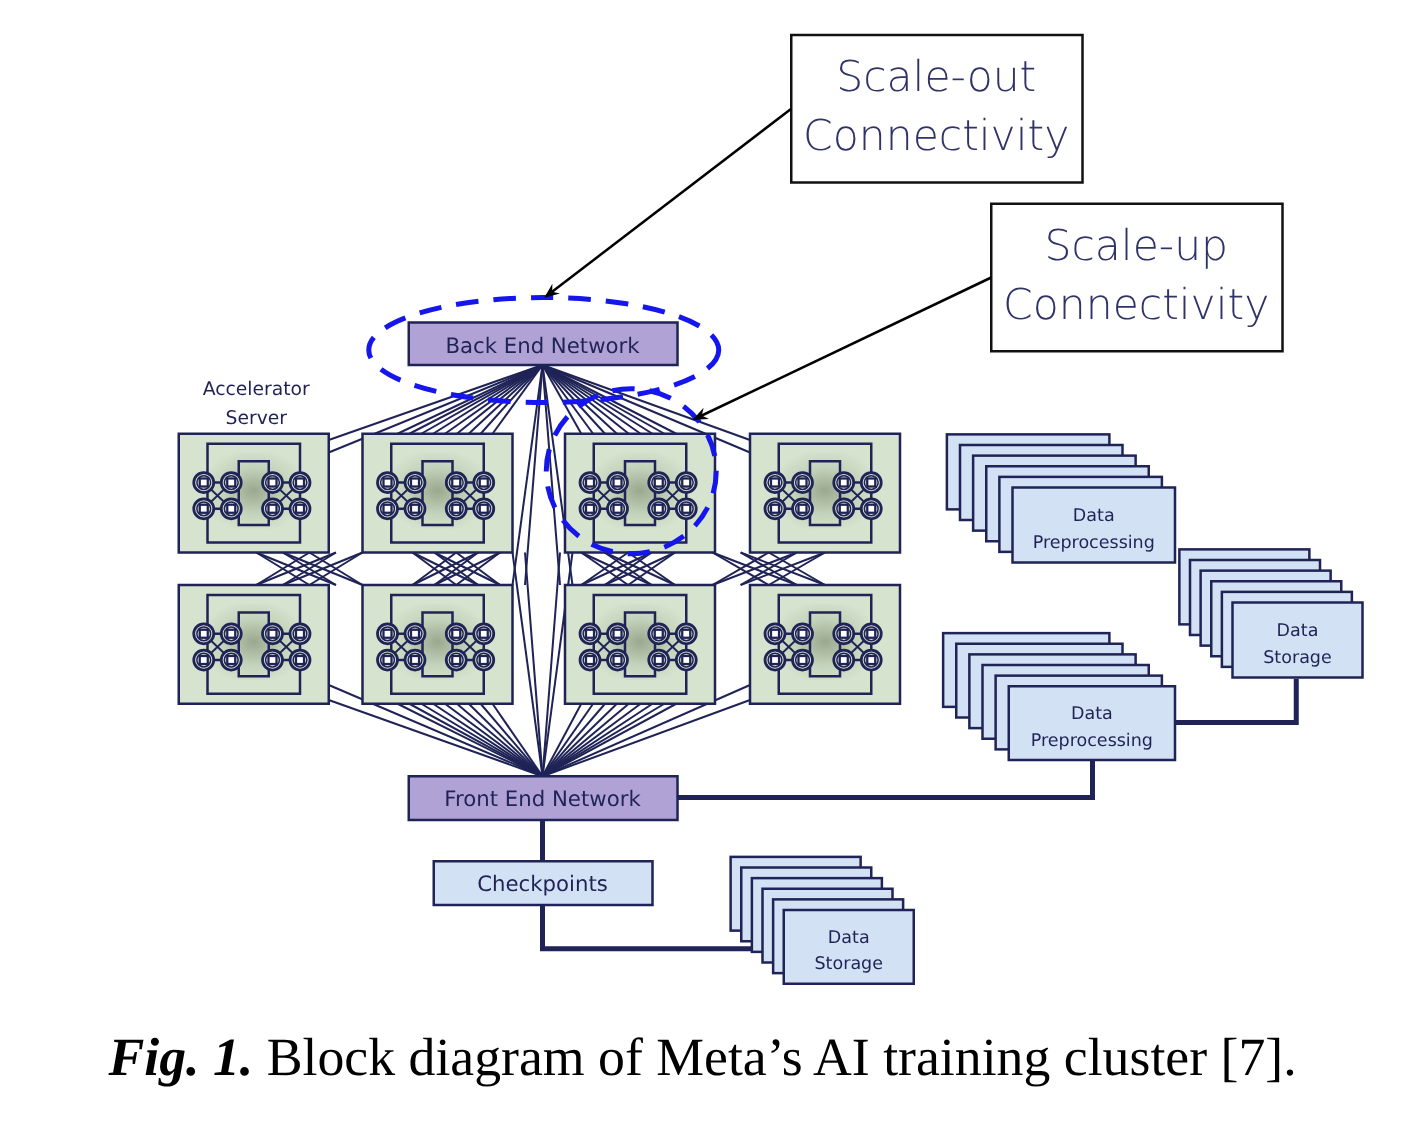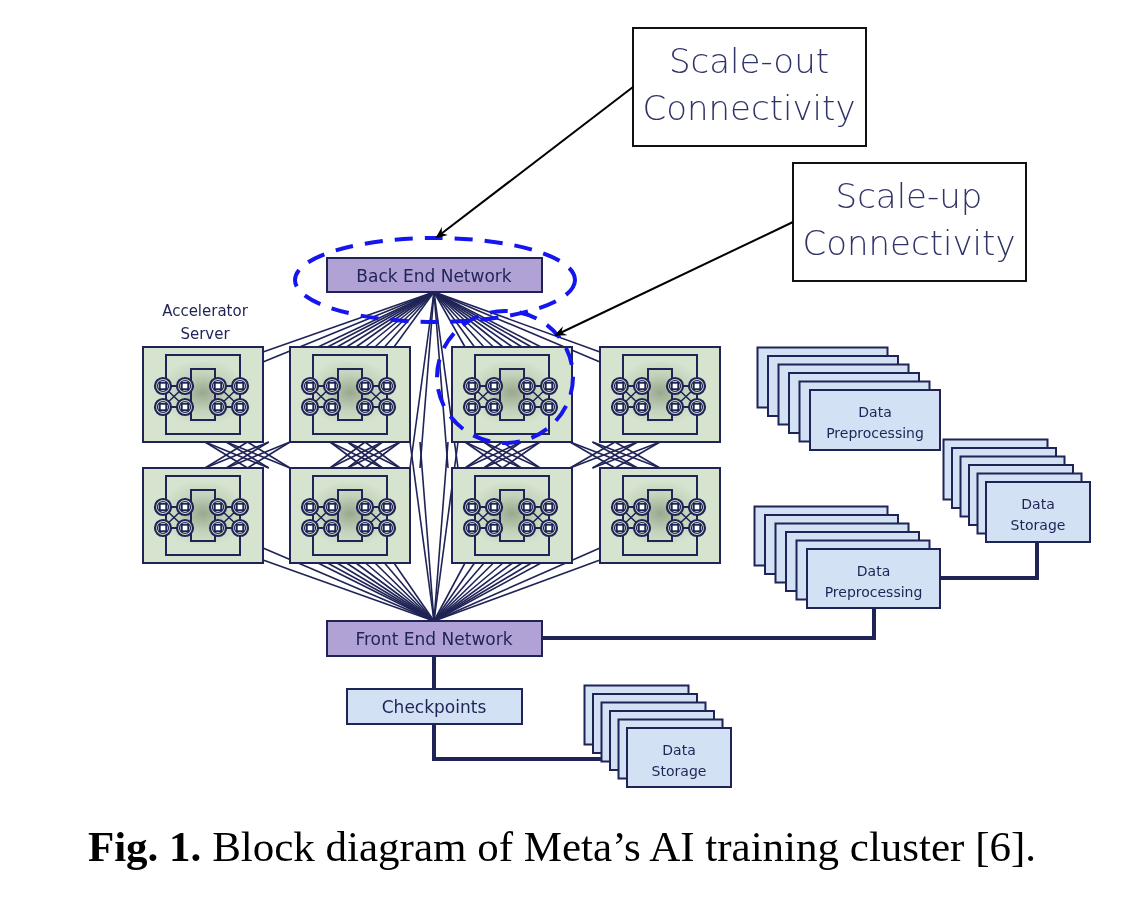--- a/index.html
+++ b/index.html
@@ -2,21 +2,21 @@
 <html><head>
 <meta charset="utf-8">
 <style>
   html, body { margin: 0; padding: 0; background: #ffffff; }
   body { width: 1124px; height: 902px; position: relative; overflow: hidden; }
   #diagram { position: absolute; left: 0; top: 0; }
   .lbl { font-family: "DejaVu Sans", sans-serif; fill: #1f2356; }
   .callout { font-family: "DejaVu Sans", sans-serif; font-weight: 200; fill: #2f3366; }
   .caption { position: absolute; left: 0; width: 1124px; top: 822px; text-align: center;
              font-family: "Liberation Serif", serif; font-size: 43px; color: #000; }
-  .caption b { font-weight: bold; }
+  .caption b { font-weight: bold; font-style: italic; }
 </style>
 </head>
 <body>
 
 <svg id="diagram" width="1124" height="902" viewBox="0 0 1124 902" xmlns="http://www.w3.org/2000/svg">
   <defs>
     <radialGradient id="srvGlow" cx="50%" cy="50%" r="55%">
       <stop offset="0%" stop-color="#9aa88f"></stop>
       <stop offset="55%" stop-color="#c3d2ba"></stop>
       <stop offset="100%" stop-color="#d6e3cf"></stop>
@@ -507,13 +507,13 @@
   <line x1="633" y1="87" x2="437" y2="237" stroke="#000" stroke-width="2" marker-end="url(#arrowHead)"></line>
 
   <g>
     <rect x="793" y="163" width="233" height="118" fill="#ffffff" stroke="#111" stroke-width="2"></rect>
     <text class="callout" x="909" y="208" font-size="34" text-anchor="middle">Scale-up</text>
     <text class="callout" x="909" y="255" font-size="34" text-anchor="middle">Connectivity</text>
   </g>
   <line x1="793" y1="222" x2="556" y2="335" stroke="#000" stroke-width="2" marker-end="url(#arrowHead)"></line>
 </svg>
 
-<div class="caption"><b>Fig. 1.</b><span> Block diagram of Meta’s AI training cluster [6].</span></div>
+<div class="caption"><b>Fig. 1.</b><span> Block diagram of Meta’s AI training cluster [7].</span></div>
 
 </body></html>

